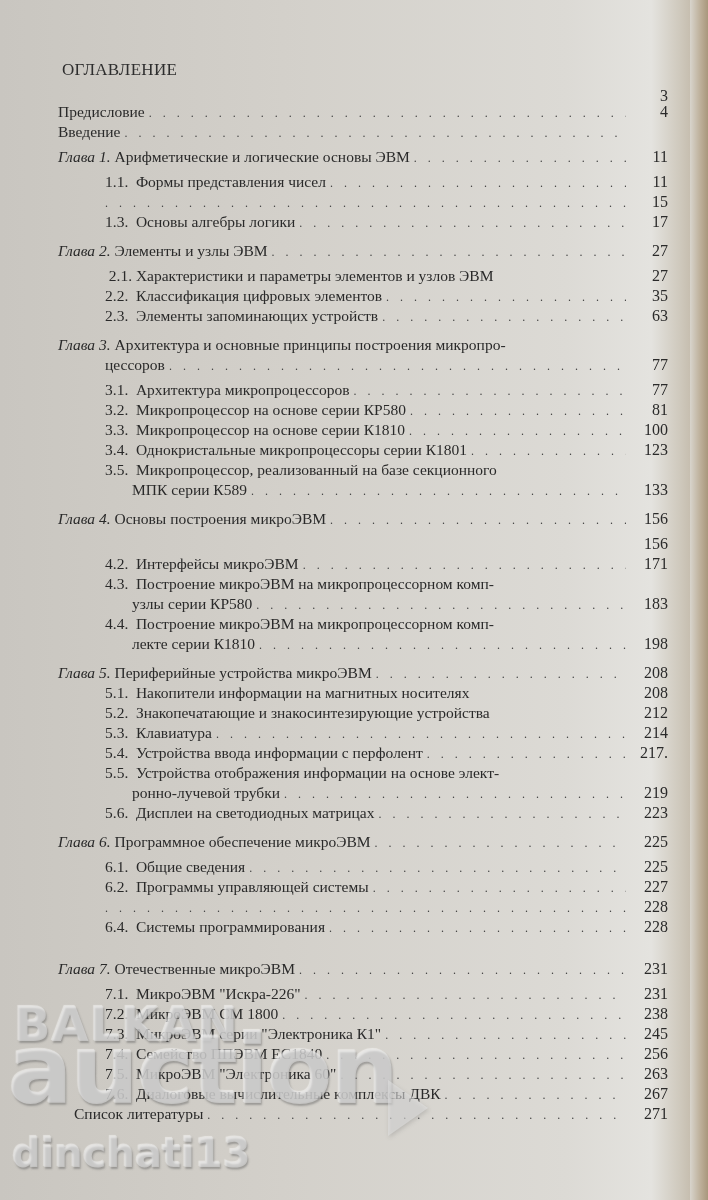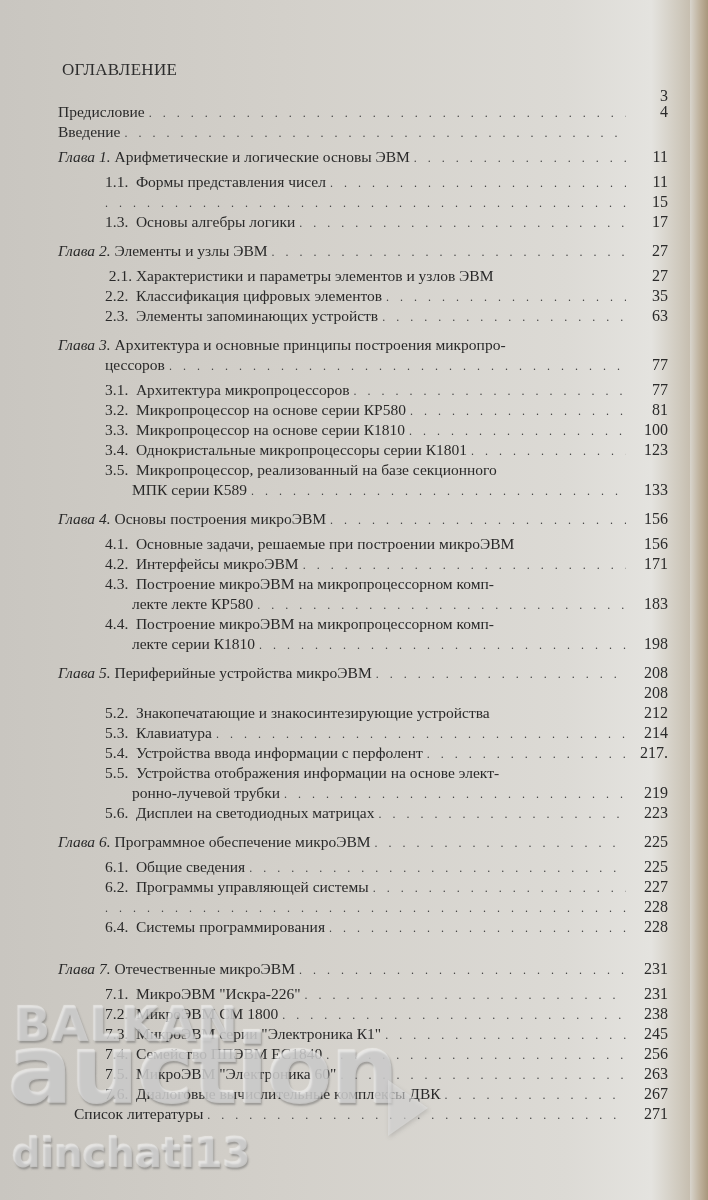--- a/index.html
+++ b/index.html
@@ -247,54 +247,54 @@
 
     <div class="gap"></div>
 
     <div class="row">
       <span class="text"><span class="chapter-prefix">Глава 4.</span> <span>Основы построения микроЭВМ</span></span>
       <span class="dots">. . . . . . . . . . . . . . . . . . . . . . . . . . . . . . . . . . . . . . . . . . . . . . . . . . . . . . . .</span>
       <span class="page-num">156</span>
     </div>
     <div class="gap-sm"></div>
     <div class="row sub">
-      <span class="text"><span class="num">4.1.</span> <span>Основные задачи, решаемые при построении микроЭВМ</span></span>
       <span class="dots" style="visibility:hidden"></span>
       <span class="page-num">156</span>
     </div>
     <div class="row sub">
       <span class="text"><span class="num">4.2.</span> <span>Интерфейсы микроЭВМ</span></span>
       <span class="dots">. . . . . . . . . . . . . . . . . . . . . . . . . . . . . . . . . . . . . . . . . . . . . . . . . . . . . . . .</span>
       <span class="page-num">171</span>
     </div>
     <div class="row sub">
       <span class="text"><span class="num">4.3.</span> <span>Построение микроЭВМ на микропроцессорном комп-</span></span>
     </div>
     <div class="row sub2">
-      <span class="text">лекте лекте КР580</span>
+      <span class="text">узлы серии КР580</span>
       <span class="dots">. . . . . . . . . . . . . . . . . . . . . . . . . . . . . . . . . . . . . . . . . . . . . . . . . . . . . . . .</span>
       <span class="page-num">183</span>
     </div>
     <div class="row sub">
       <span class="text"><span class="num">4.4.</span> <span>Построение микроЭВМ на микропроцессорном комп-</span></span>
     </div>
     <div class="row sub2">
       <span class="text">лекте серии К1810</span>
       <span class="dots">. . . . . . . . . . . . . . . . . . . . . . . . . . . . . . . . . . . . . . . . . . . . . . . . . . . . . . . .</span>
       <span class="page-num">198</span>
     </div>
 
     <div class="gap"></div>
 
     <div class="row">
       <span class="text"><span class="chapter-prefix">Глава 5.</span> <span>Периферийные устройства микроЭВМ</span></span>
       <span class="dots">. . . . . . . . . . . . . . . . . . . . . . . . . . . . . . . . . . . . . . . . . . . . . . . . . . . . . . . .</span>
       <span class="page-num">208</span>
     </div>
     <div class="row sub">
+      <span class="text"><span class="num">5.1.</span> <span>Накопители информации на магнитных носителях</span></span>
       <span class="dots" style="visibility:hidden"></span>
       <span class="page-num">208</span>
     </div>
     <div class="row sub">
       <span class="text"><span class="num">5.2.</span> <span>Знакопечатающие и знакосинтезирующие устройства</span></span>
       <span class="dots" style="visibility:hidden"></span>
       <span class="page-num">212</span>
     </div>
     <div class="row sub">
       <span class="text"><span class="num">5.3.</span> <span>Клавиатура</span></span>

